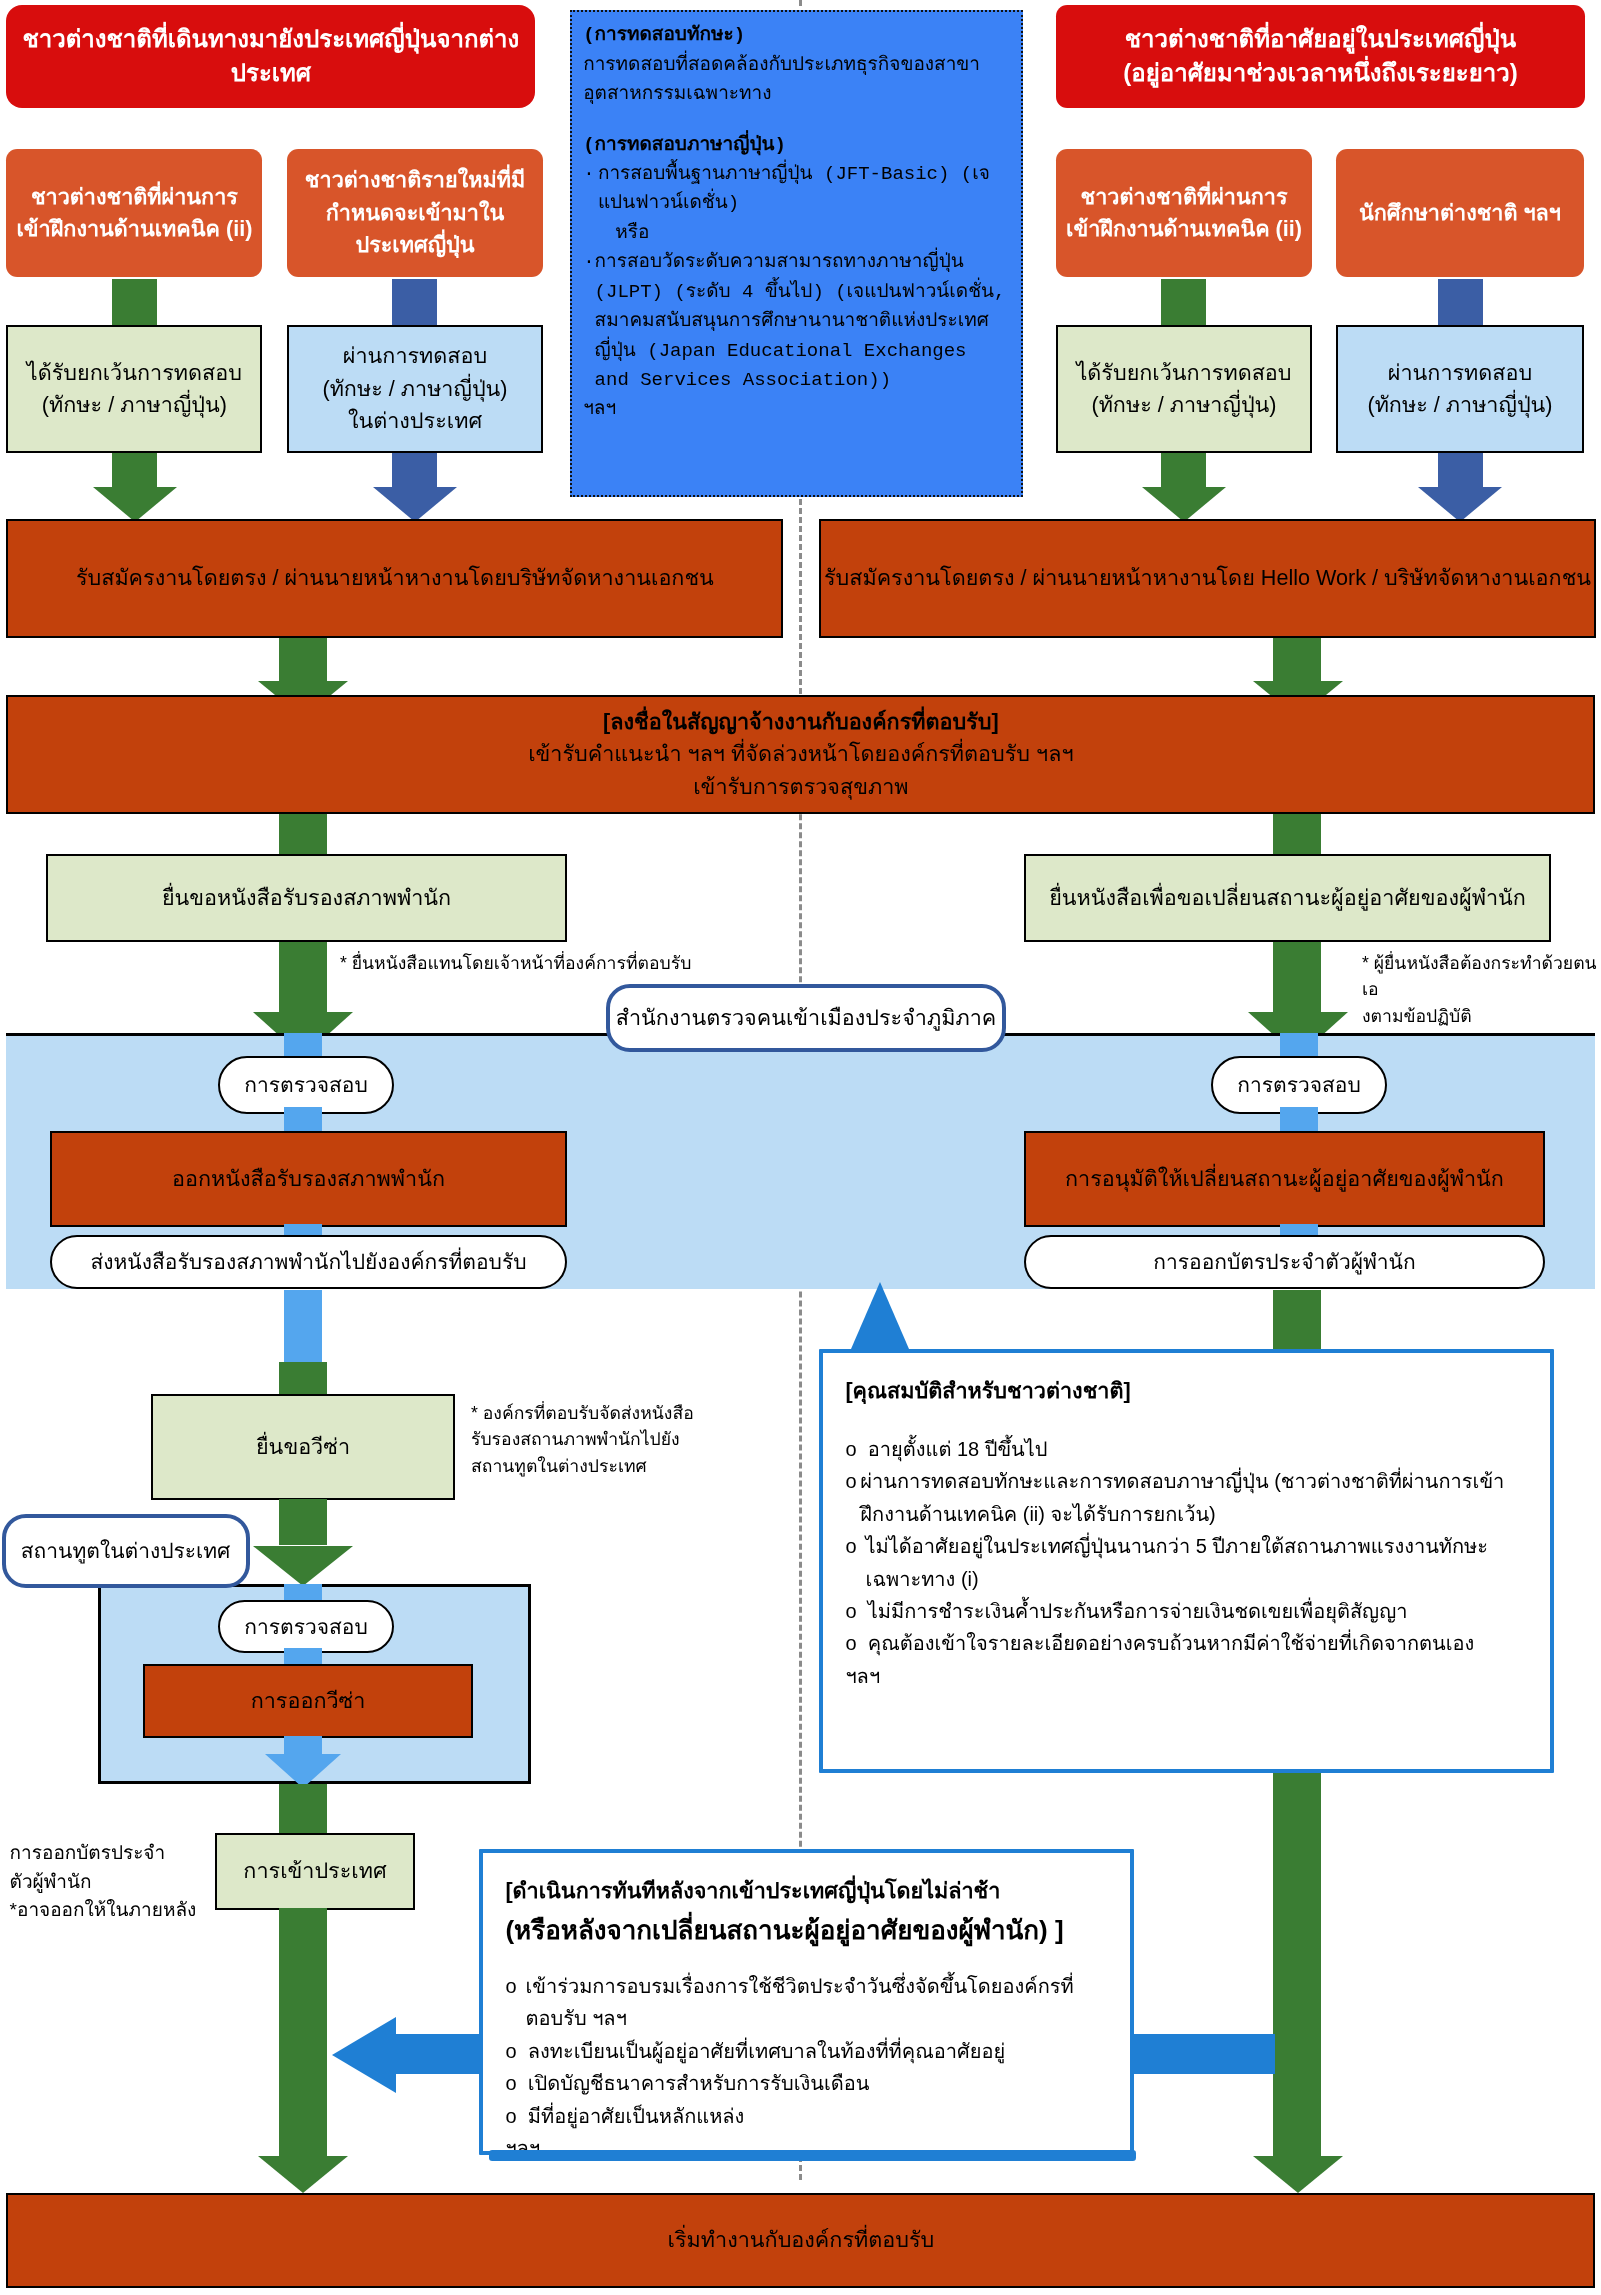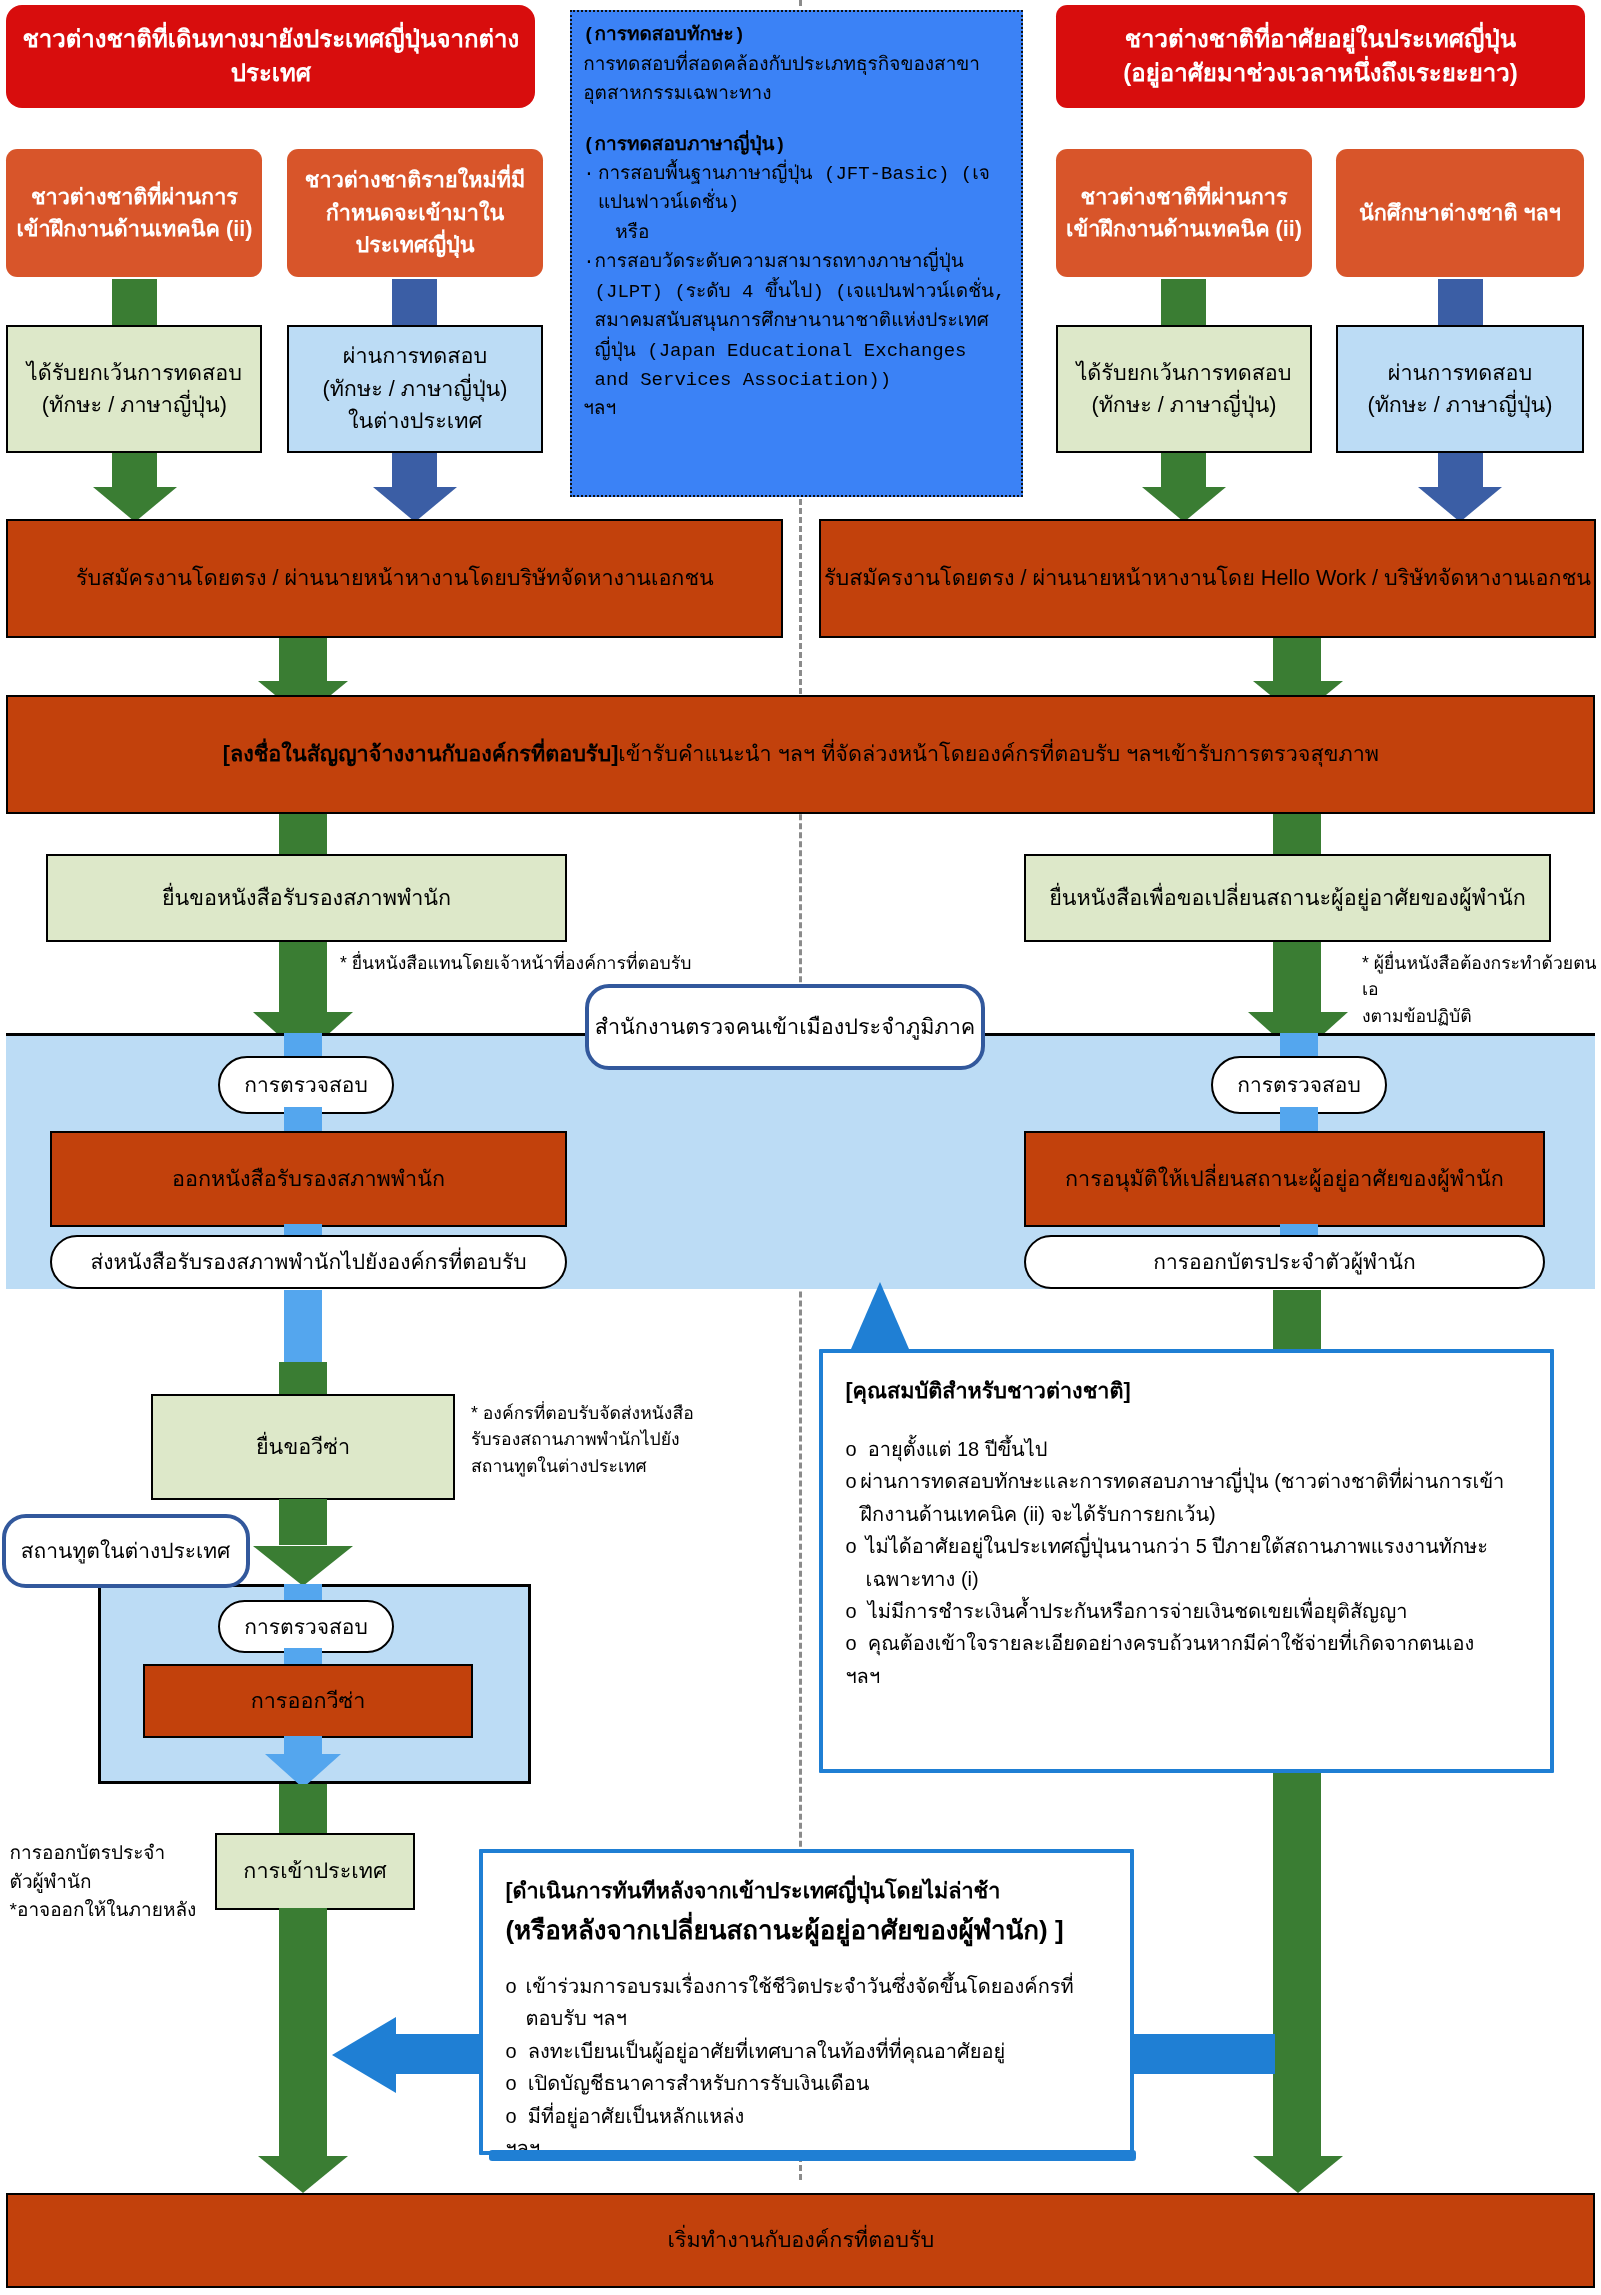--- a/index.html
+++ b/index.html
@@ -198,21 +198,21 @@
 
   <div class="abs whitebox ctr" style="left:6.4px;top:519px;width:777px;height:119px;font-size:21.6px;">รับสมัครงานโดยตรง / ผ่านนายหน้าหางานโดยบริษัทจัดหางานเอกชน</div>
   <div class="abs whitebox ctr" style="left:819px;top:519px;width:777px;height:119px;font-size:21.6px;">รับสมัครงานโดยตรง / ผ่านนายหน้าหางานโดย Hello Work / บริษัทจัดหางานเอกชน</div>
 
   <div class="abs shaftG" style="left:279px;top:638px;width:48px;height:43px;"></div>
   <div class="abs headG" style="left:258px;top:681px;--hw:45px;--hh:37px;"></div>
 
   <div class="abs shaftG" style="left:1273px;top:638px;width:48px;height:43px;"></div>
   <div class="abs headG" style="left:1253px;top:681px;--hw:45px;--hh:37px;"></div>
 
-  <div class="abs whitebox ctr" style="left:6.4px;top:695px;width:1589px;height:119px;font-size:21.6px;">
+  <div class="abs whitebox ctr" style="left:6.4px;top:695px;width:1589px;height:119px;font-size:21.6px;flex-direction:column;">
     <div style="font-weight:bold;">[ลงชื่อในสัญญาจ้างงานกับองค์กรที่ตอบรับ]</div>
     <div>เข้ารับคำแนะนำ ฯลฯ ที่จัดล่วงหน้าโดยองค์กรที่ตอบรับ ฯลฯ</div>
     <div>เข้ารับการตรวจสุขภาพ</div>
   </div>
 
   <div class="abs shaftG" style="left:279px;top:814px;width:48px;height:40px;"></div>
   <div class="abs shaftG" style="left:1273px;top:814px;width:48px;height:40px;"></div>
 
   <div class="abs greenbox ctr" style="left:46px;top:854px;width:521px;height:88px;font-size:21.6px;">ยื่นขอหนังสือรับรองสภาพพำนัก</div>
   <div class="abs greenbox ctr" style="left:1024px;top:854px;width:527px;height:88px;font-size:21.6px;">ยื่นหนังสือเพื่อขอเปลี่ยนสถานะผู้อยู่อาศัยของผู้พำนัก</div>
@@ -222,21 +222,21 @@
 งตามข้อปฏิบัติ</div>
 
   <div class="abs shaftG" style="left:279px;top:942px;width:48px;height:70px;"></div>
   <div class="abs headG" style="left:253px;top:1012px;--hw:50px;--hh:45px;"></div>
 
   <div class="abs shaftG" style="left:1273px;top:942px;width:48px;height:70px;"></div>
   <div class="abs headG" style="left:1248px;top:1012px;--hw:50px;--hh:45px;"></div>
 
   <div class="abs panel" style="left:6.4px;top:1033px;width:1589px;height:256px;"></div>
 
-  <div class="abs office ctr" style="left:585px;top:984px;width:400px;height:86px;font-size:21.6px;">สำนักงานตรวจคนเข้าเมืองประจำภูมิภาค</div>
+  <div class="abs office ctr" style="left:606px;top:984px;width:400px;height:68px;font-size:21.6px;">สำนักงานตรวจคนเข้าเมืองประจำภูมิภาค</div>
 
   <div class="abs shaftLB" style="left:284px;top:1033px;width:38px;height:40px;"></div>
   <div class="abs pill ctr" style="left:218px;top:1056px;width:176px;height:58px;font-size:21px;">การตรวจสอบ</div>
   <div class="abs shaftLB" style="left:284px;top:1107px;width:38px;height:32px;"></div>
   <div class="abs whitebox ctr" style="left:50px;top:1131px;width:517px;height:96px;font-size:21.6px;">ออกหนังสือรับรองสภาพพำนัก</div>
   <div class="abs shaftLB" style="left:284px;top:1224px;width:38px;height:22.4px;"></div>
   <div class="abs pill ctr" style="left:50px;top:1235px;width:517px;height:54px;font-size:21px;">ส่งหนังสือรับรองสภาพพำนักไปยังองค์กรที่ตอบรับ</div>
 
   <div class="abs shaftLB" style="left:1280px;top:1033px;width:38px;height:40px;"></div>
   <div class="abs pill ctr" style="left:1211px;top:1056px;width:176px;height:58px;font-size:21px;">การตรวจสอบ</div>

